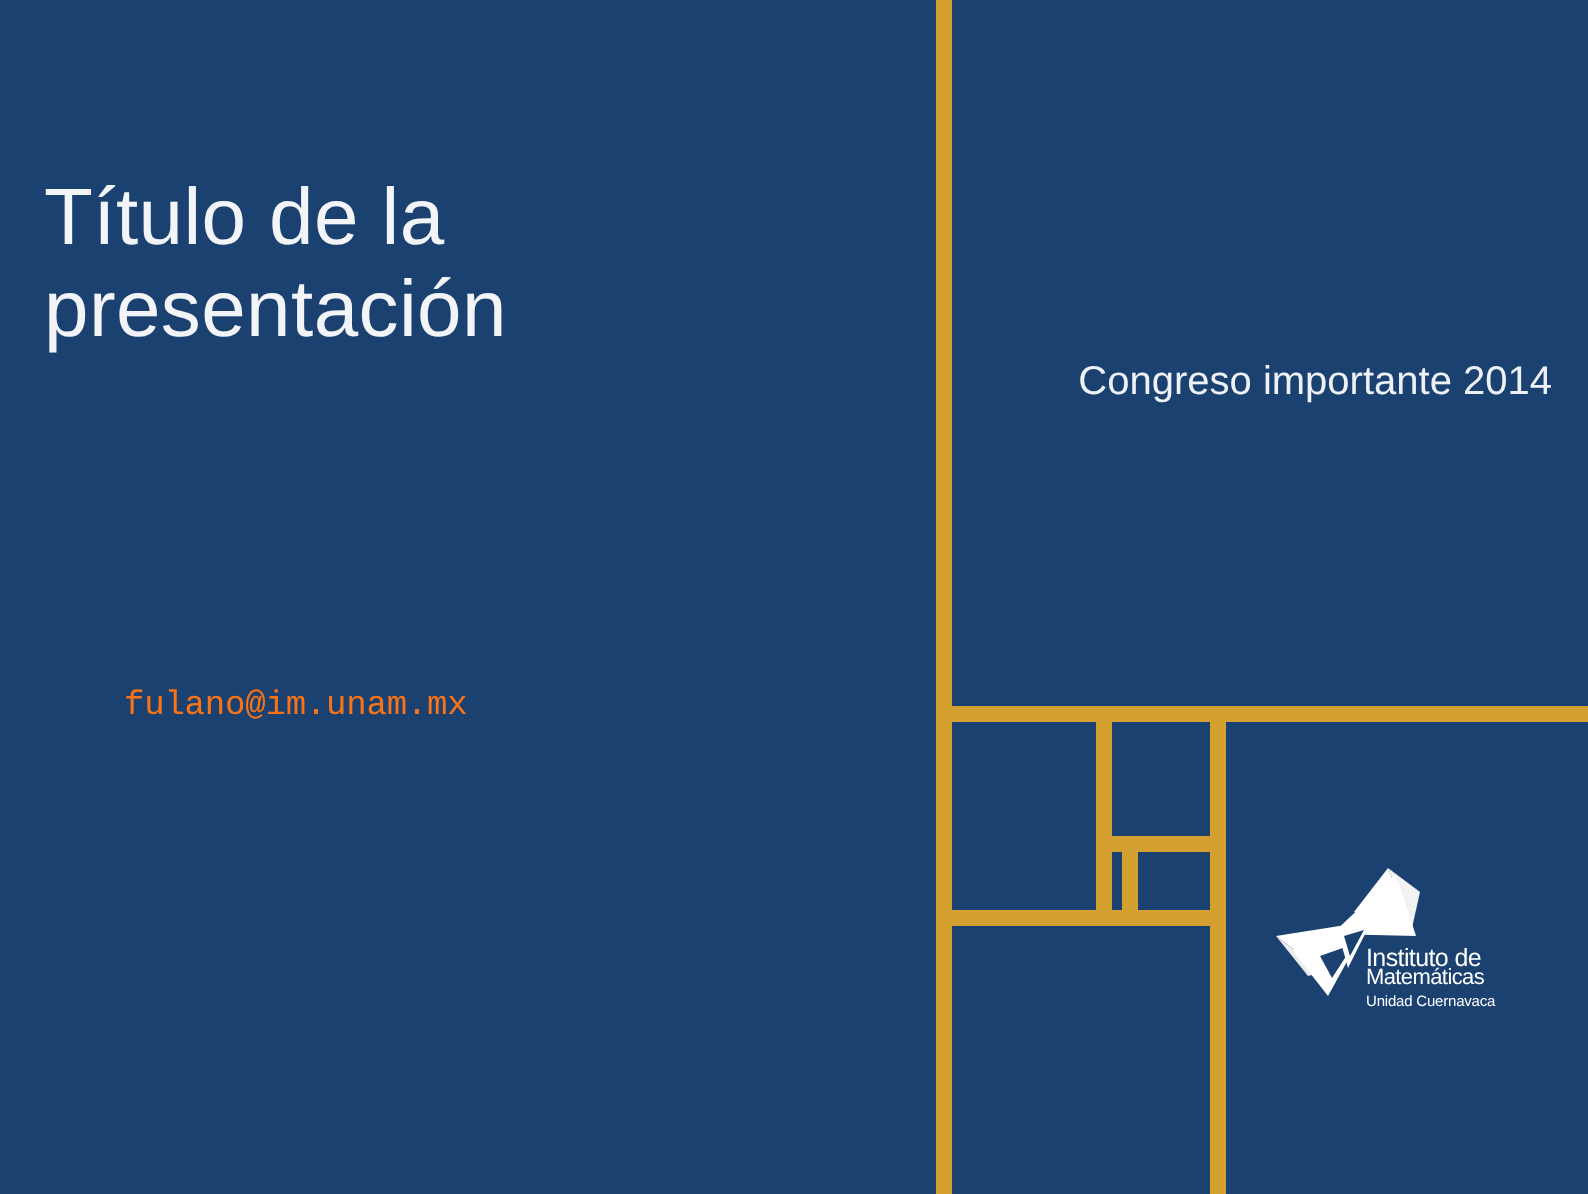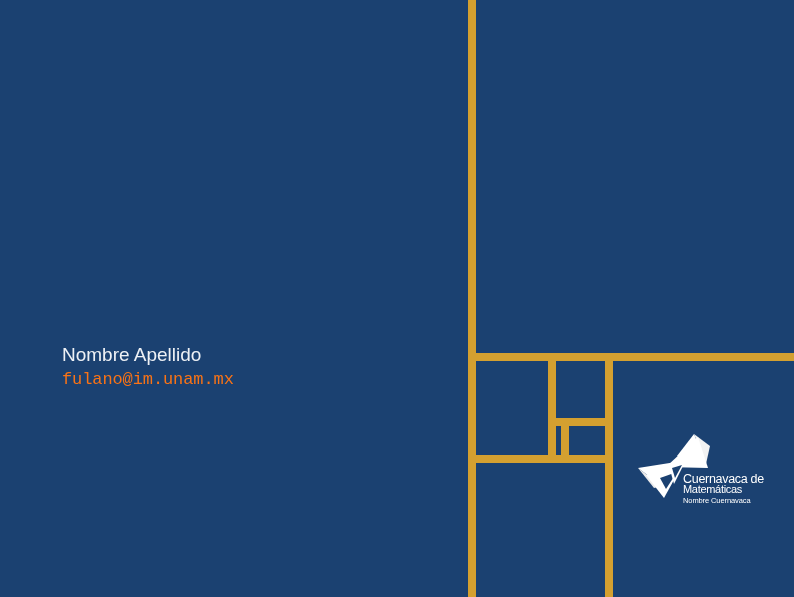--- a/index.html
+++ b/index.html
@@ -110,24 +110,25 @@
 <div id="slide">
 
   <div class="gline" id="line-main-vertical"></div>
   <div class="gline" id="line-upper-horizontal"></div>
   <div class="gline" id="line-lower-horizontal"></div>
   <div class="gline" id="line-inner-vertical-a"></div>
   <div class="gline" id="line-inner-vertical-b"></div>
   <div class="gline" id="line-nested-horizontal"></div>
   <div class="gline" id="line-stub-vertical"></div>
 
+  <div id="title">Título de la presentación</div>
 
+  <div id="event">Congreso importante 2014</div>
 
   <div id="author-block">
-    <div id="author-name">Nombre Apellido</div>
     <div id="author-email">fulano@im.unam.mx</div>
   </div>
 
   <div id="logo">
     <svg width="140" height="88" viewBox="0 0 140 88">
 
       <polygon points="41,28 58,6 70,36" fill="#ffffff"></polygon>
       <polygon points="58,6 70,36 74,18" fill="#f2f2f2"></polygon>
 
       <polygon points="30,39 62,9 72,40" fill="#ffffff"></polygon>
@@ -135,18 +136,18 @@
       <polygon points="2,40 40,34 26,58" fill="#ffffff"></polygon>
       <polygon points="2,40 26,58 18,60" fill="#ebebeb"></polygon>
 
       <polygon points="10,47 44,41 28,70" fill="#ffffff"></polygon>
 
       <polygon points="24,50 41,44 30,61" fill="#1b4171"></polygon>
 
       <polygon points="33,38 49,34 38,56" fill="#ffffff"></polygon>
       <polygon points="36,40 46,37 39,50" fill="#1b4171"></polygon>
     </svg>
-    <div class="logo-text" id="logo-line1">Cuernavaca de</div>
+    <div class="logo-text" id="logo-line1">Instituto de</div>
     <div class="logo-text" id="logo-line2">Matemáticas</div>
-    <div class="logo-text" id="logo-line3">Nombre Cuernavaca</div>
+    <div class="logo-text" id="logo-line3">Unidad Cuernavaca</div>
   </div>
 
 </div>
 
 </body></html>

